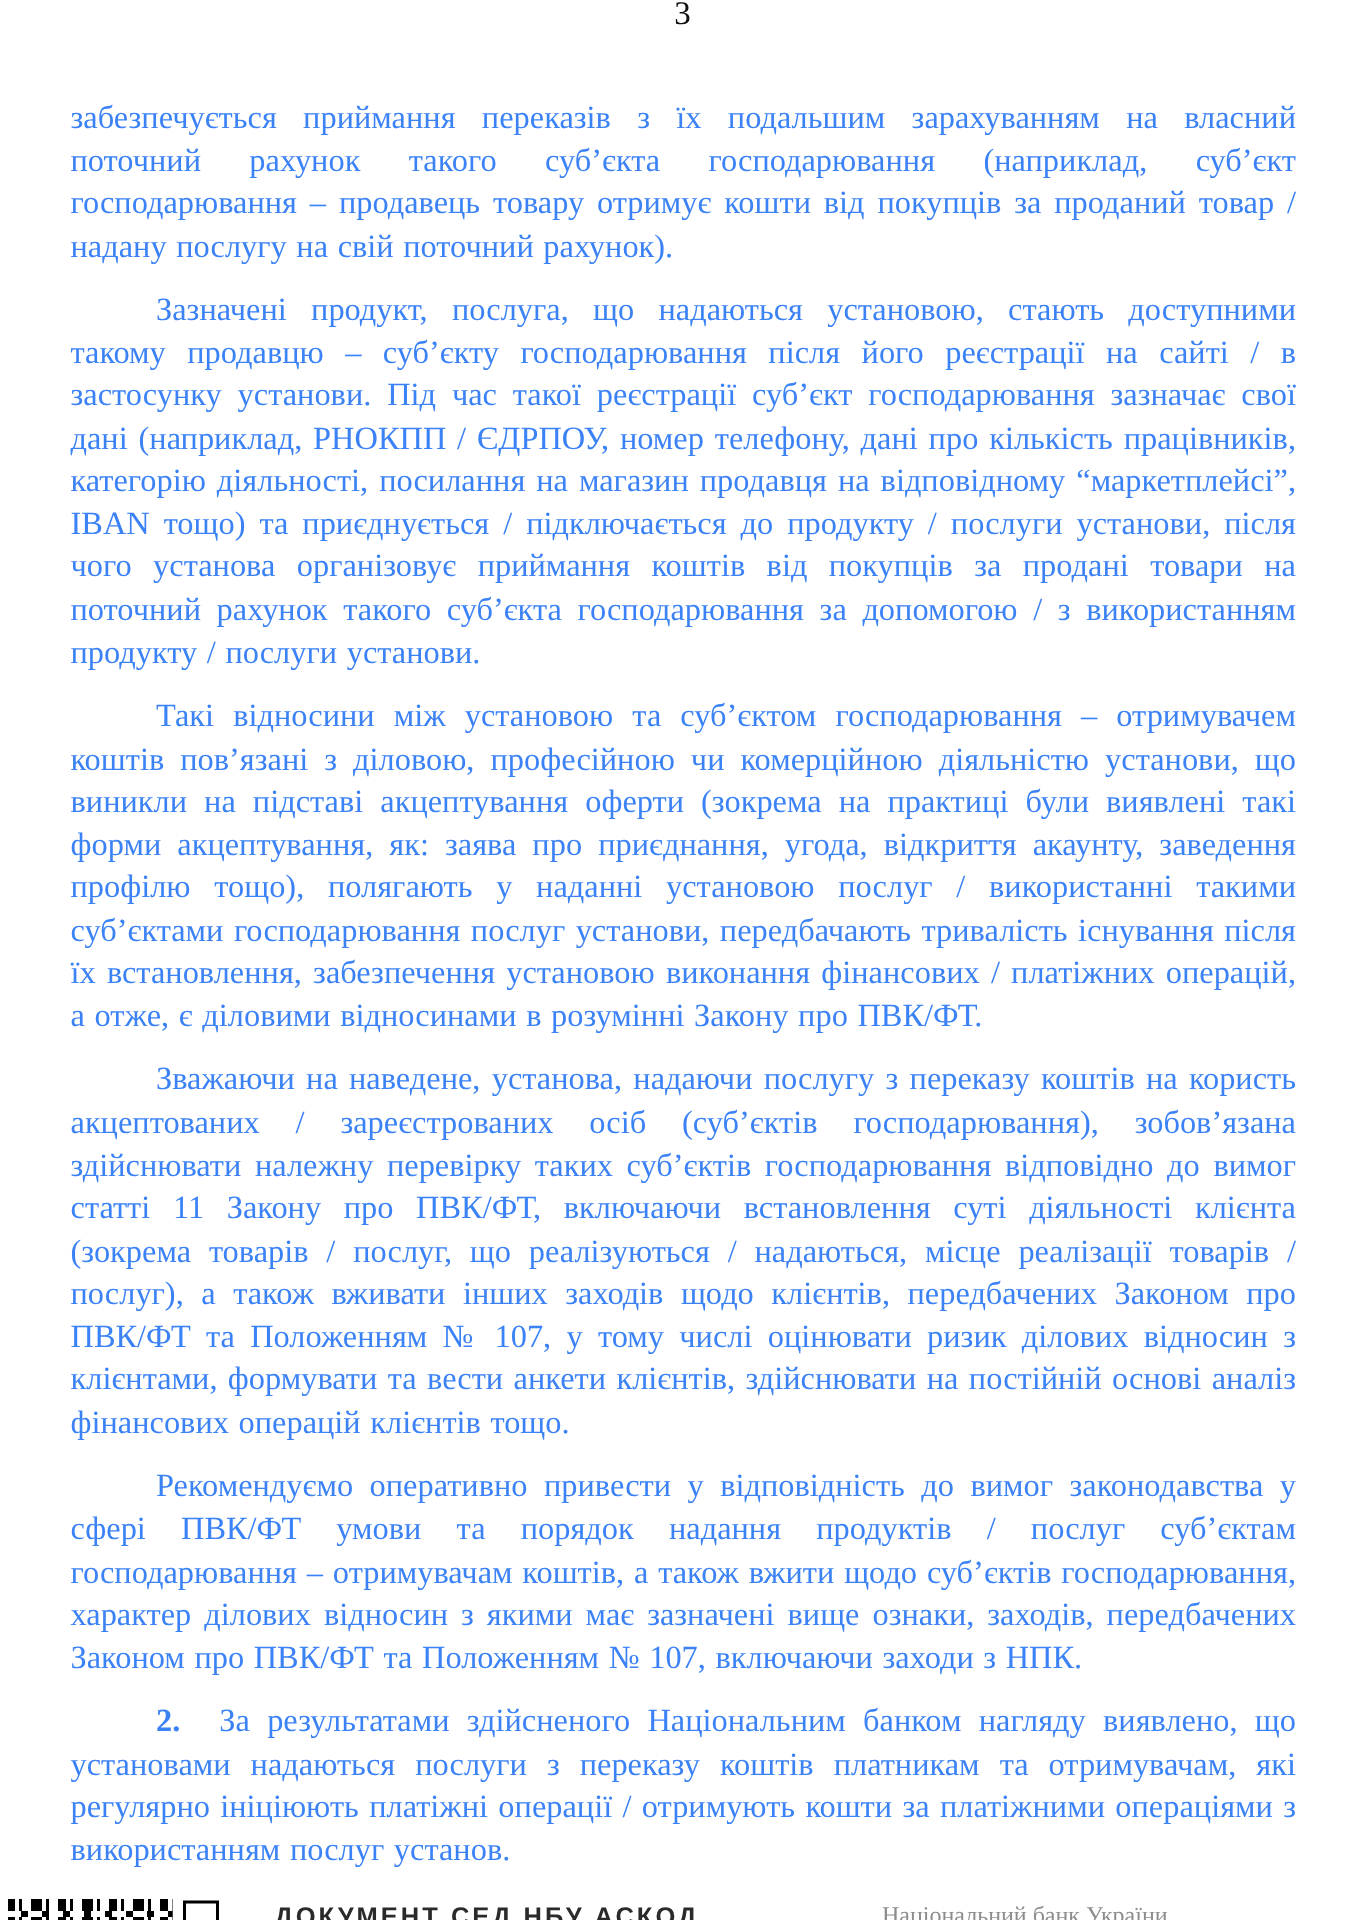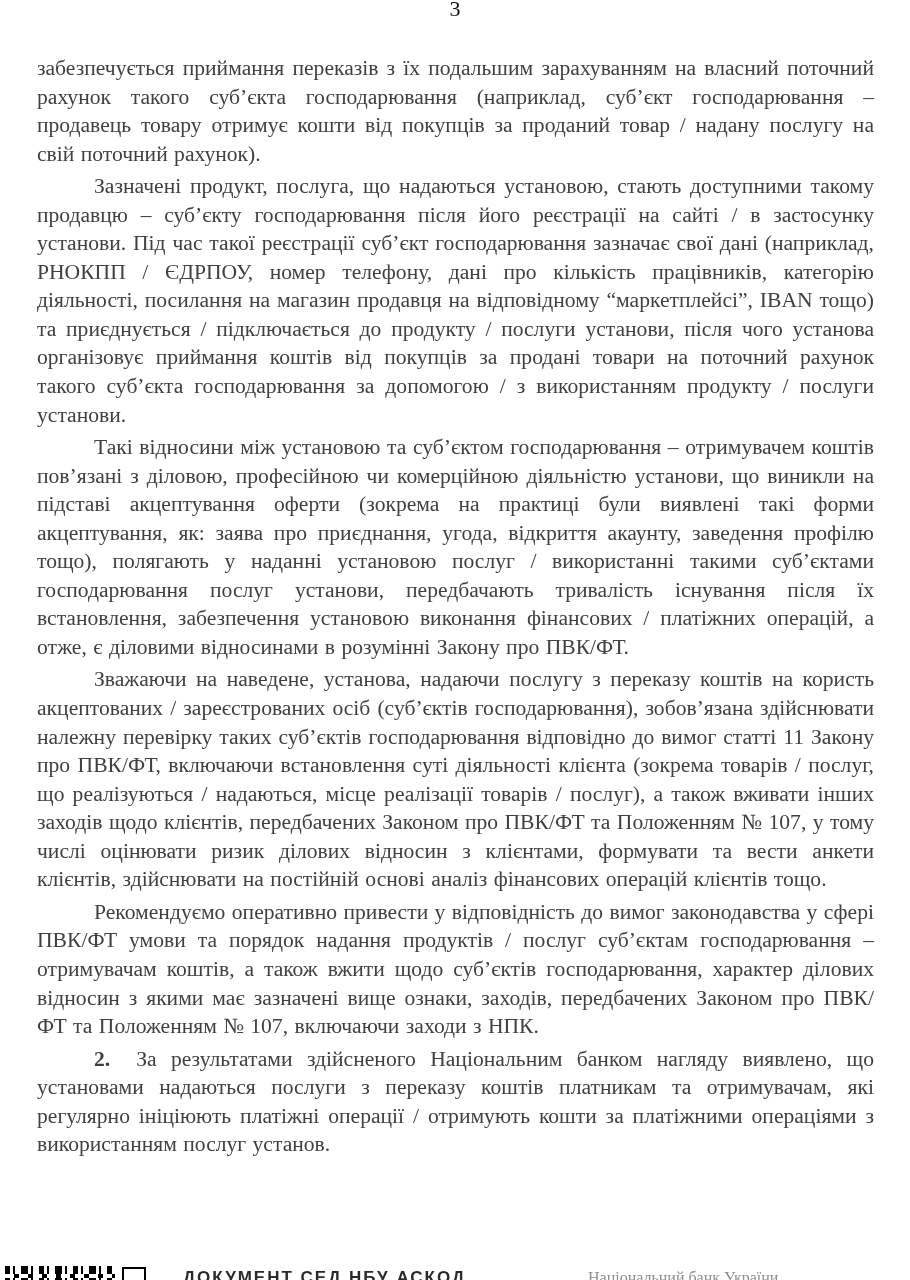--- a/index.html
+++ b/index.html
@@ -25,27 +25,27 @@
     font-size: 22px;
     color: #111111;
   }
   .text-block {
     position: absolute;
     left: 33px;
     top: 50px;
     width: 845px;
   }
   .para {
-    margin: 4px;
+    margin: 14px;
     font-size: 21.6px;
     line-height: 28.55px;
     text-align: justify;
     text-indent: 57px;
     word-spacing: 1px;
-    color: #404040;
+    color: #3b82f6;
   }
   .para.no-indent {
     text-indent: 0;
   }
   .item-number {
     font-weight: bold;
     margin-right: 26px;
   }
   .footer {
     position: absolute;

